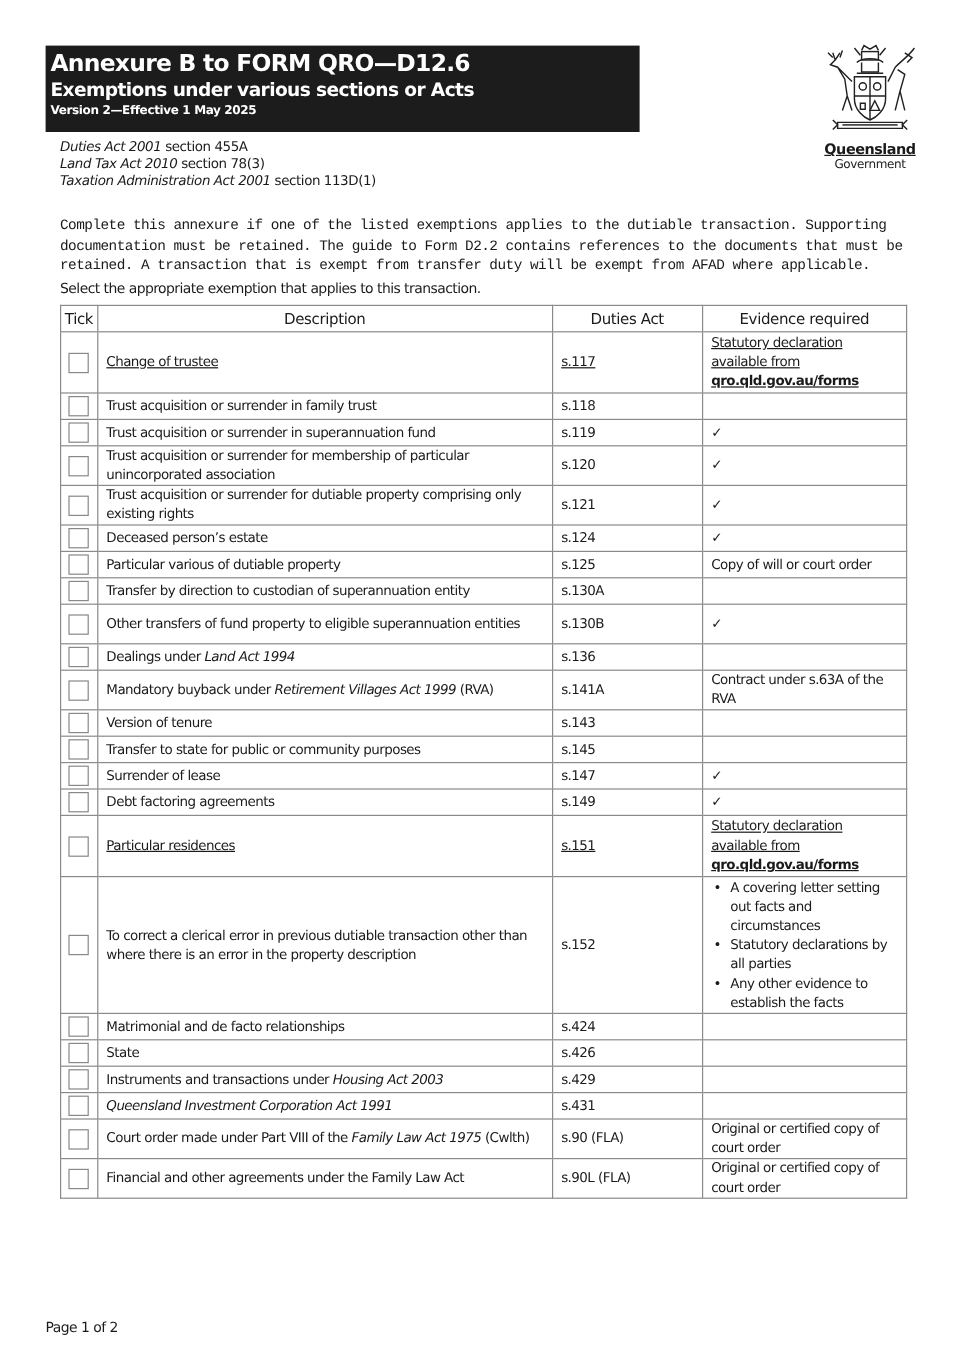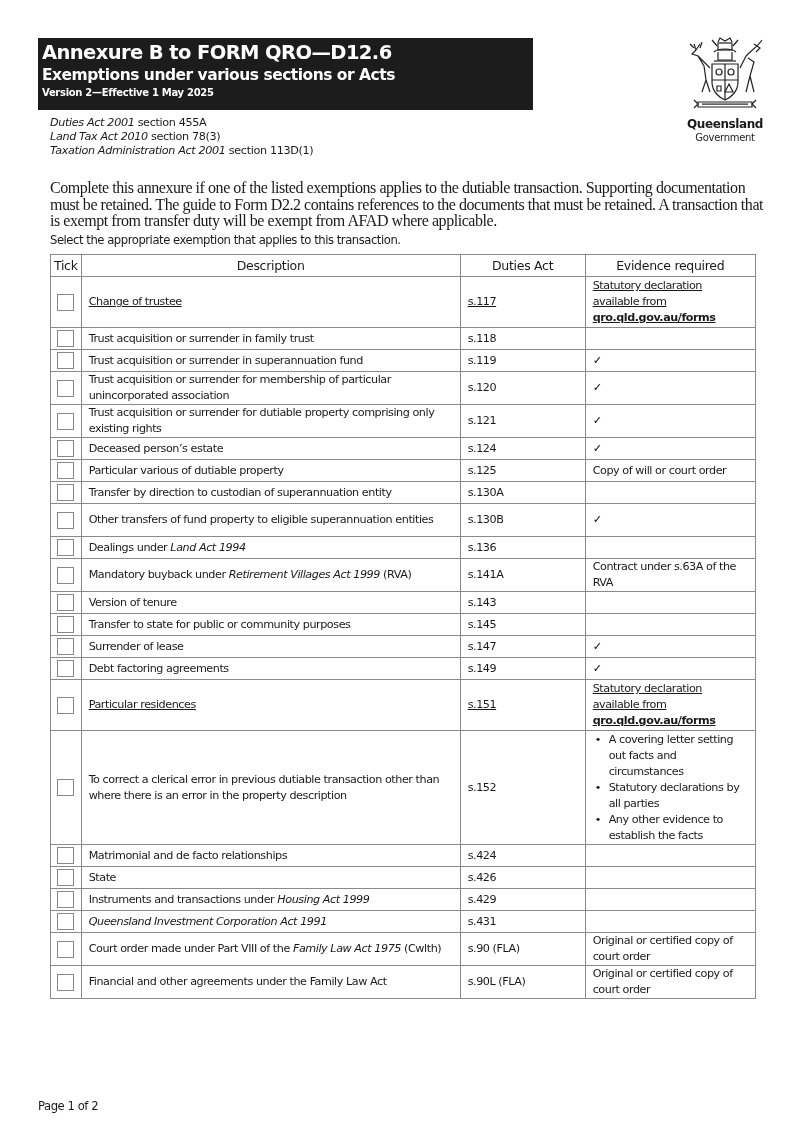--- a/index.html
+++ b/index.html
@@ -12,23 +12,23 @@
       position: absolute; left: 38px; top: 38px; width: 495px; height: 72px;
       background: #1c1c1c; color: #fff; box-sizing: border-box; padding: 3px 0 0 4px;
     }
     .title-block .t1 { font-family: "DejaVu Sans", sans-serif; font-weight: bold; font-size: 19.5px; letter-spacing: -0.6px; line-height: 24px; }
     .title-block .t2 { font-family: "DejaVu Sans", sans-serif; font-weight: bold; font-size: 15.5px; letter-spacing: -0.5px; line-height: 20px; }
     .title-block .t3 { font-family: "DejaVu Sans", sans-serif; font-weight: bold; font-size: 10px; letter-spacing: -0.3px; line-height: 15px; }
     .acts { position: absolute; left: 50px; top: 116px; font-size: 11.2px; line-height: 14px; font-family: "DejaVu Sans", sans-serif; letter-spacing: -0.35px; }
     .acts i { font-style: italic; }
     .logo { position: absolute; left: 670px; top: 36px; width: 110px; text-align: center; }
     .logo svg { display: block; margin: 0 auto; }
-    .logo .qld { font-family: "DejaVu Sans", sans-serif; font-weight: bold; font-size: 12px; letter-spacing: -0.4px; line-height: 13px; margin-top: 2px; }
+    .logo .qld { font-family: "DejaVu Sans", sans-serif; font-weight: bold; font-size: 12px; letter-spacing: -0.4px; line-height: 13px; margin-top: 2px; text-decoration: underline; }
     .logo .gov { font-family: "DejaVu Sans", sans-serif; font-size: 10px; letter-spacing: -0.3px; line-height: 14px; color: #222; }
-    .intro { position: absolute; left: 50px; top: 180px; width: 720px; font-family: Liberation Serif, serif; font-size: 16px; letter-spacing: -0.45px; line-height: 16.5px; }
+    .intro { position: absolute; left: 50px; top: 180px; width: 720px; font-family: Liberation Mono, monospace; font-size: 12px; letter-spacing: -0.45px; line-height: 16.5px; }
     .select-line { position: absolute; left: 50px; top: 232px; font-family: "DejaVu Sans", sans-serif; font-size: 11.6px; letter-spacing: -0.45px; line-height: 16px; }
     table.ex {
       position: absolute; left: 50px; top: 254px; width: 706px;
       border-collapse: collapse; font-family: "DejaVu Sans", sans-serif;
       font-size: 11.2px; letter-spacing: -0.45px; line-height: 16px;
     }
     table.ex th, table.ex td { border: 1.5px solid #8a8a8a; padding: 0 7px; vertical-align: middle; }
     table.ex th { font-weight: normal; font-size: 12.5px; height: 21px; letter-spacing: -0.3px; }
     table.ex th.tick { width: 22px; padding: 0 3px; }
     table.ex th.desc { width: 364px; }
@@ -225,21 +225,21 @@
         <td class="ev"><span></span></td>
       </tr>
       <tr class="r1">
         <td class="tick"><span class="cb" role="checkbox" aria-checked="false"></span></td>
         <td><span>State</span><i></i><span></span></td>
         <td>s.426</td>
         <td class="ev"><span></span></td>
       </tr>
       <tr class="r1">
         <td class="tick"><span class="cb" role="checkbox" aria-checked="false"></span></td>
-        <td><span>Instruments and transactions under </span><i>Housing Act 1999</i><span></span></td>
+        <td><span>Instruments and transactions under </span><i>Housing Act 2003</i><span></span></td>
         <td>s.429</td>
         <td class="ev"><span></span></td>
       </tr>
       <tr class="r1">
         <td class="tick"><span class="cb" role="checkbox" aria-checked="false"></span></td>
         <td><span></span><i>Queensland Investment Corporation Act 1991</i><span></span></td>
         <td>s.431</td>
         <td class="ev"><span></span></td>
       </tr>
       <tr class="r2">

